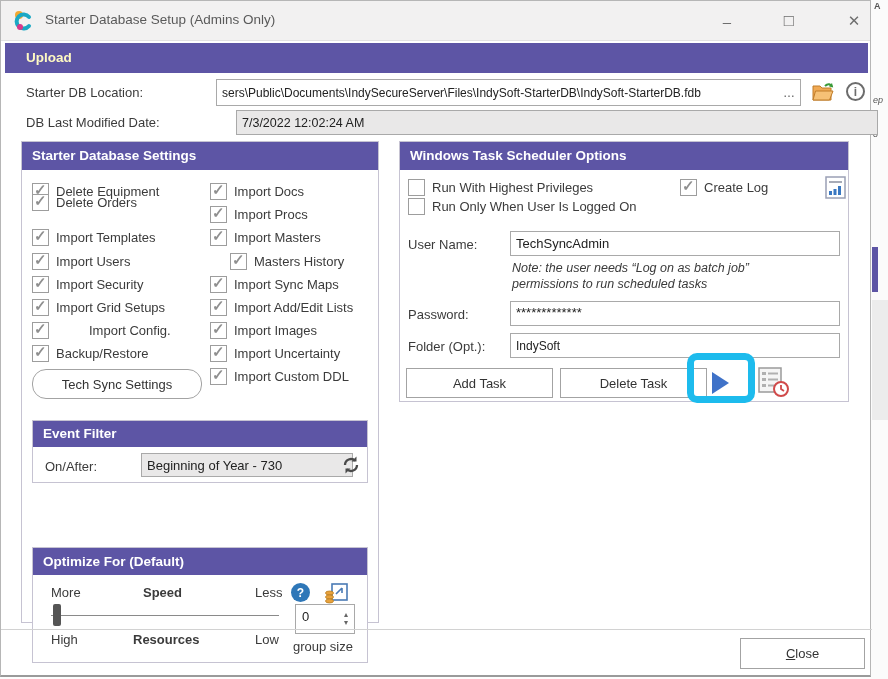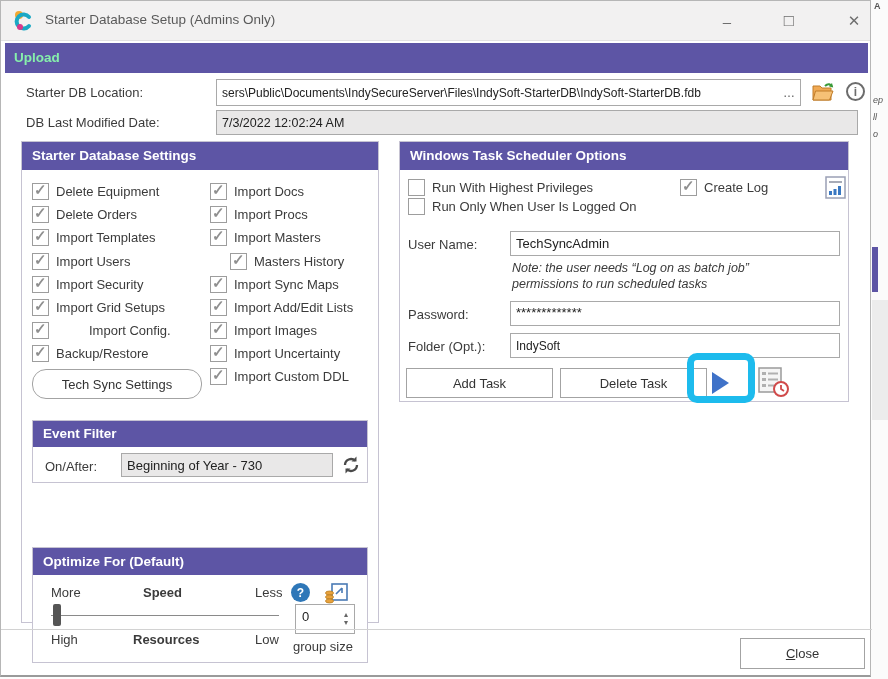--- a/index.html
+++ b/index.html
@@ -9,25 +9,25 @@
   .dialog{position:absolute;left:0;top:0;width:871px;height:677px;background:#fff;
           border:1px solid #b6b6b6;border-bottom:2px solid #9a9a9a;box-sizing:border-box;}
   
   .titlebar{position:absolute;left:0;top:0;width:100%;height:40px;background:#f2f1f1;
             border-bottom:1px solid #e2e2e2;box-sizing:border-box;}
   .title-text{position:absolute;left:44px;top:11px;font-size:13.5px;color:#5a5a5a;white-space:nowrap;}
   .winbtn{position:absolute;top:4px;width:42px;height:32px;display:flex;align-items:center;
           justify-content:center;color:#6e6e6e;font-size:15px;}
   
   .uploadbar{position:absolute;left:4px;top:42px;width:863px;height:30px;background:var(--purple);
-             color:#86efac;font-weight:bold;font-size:13.5px;line-height:30px;padding-left:9px;box-sizing:border-box;}
+             color:#fef9c3;font-weight:bold;font-size:13.5px;line-height:30px;padding-left:21px;box-sizing:border-box;}
   .lbl{position:absolute;font-size:13px;color:#3b3b3b;white-space:nowrap;}
   .field{position:absolute;background:#fff;border:1px solid #a9a9a9;font-size:12px;color:#222;
          display:flex;align-items:center;padding:0 5px;box-sizing:border-box;overflow:hidden;white-space:nowrap;}
-  .field.ro{background:#e9e8e8;}
+  .field.ro{background:#e9e8e8;margin-left:20px;}
   .ellipsis-btn{margin-left:auto;padding-left:4px;color:#555;font-size:12px;}
   .panel{position:absolute;border:1px solid #c6c3d2;background:#fff;box-sizing:border-box;}
   .hdr{position:absolute;left:0;top:0;right:0;height:28px;background:var(--purple);color:#fff;
        font-weight:bold;font-size:13.5px;line-height:28px;padding-left:10px;box-sizing:border-box;}
   .cb{position:absolute;display:flex;align-items:center;gap:7px;height:19px;}
   .box{width:17px;height:17px;background:#fff;border:1px solid #9d9d9d;box-sizing:border-box;
        position:relative;flex:0 0 17px;}
   .box.checked::after{content:"✓";position:absolute;left:1px;top:-3px;font-size:15px;
        color:#8f8f8f;font-weight:700;}
   .cbl{font-size:13px;color:#3b3b3b;white-space:nowrap;}
@@ -102,21 +102,21 @@
       <span>7/3/2022 12:02:24 AM</span>
     </div>
 
     <div class="panel" style="left:20px;top:140px;width:358px;height:482px;">
       <div class="hdr">Starter Database Settings</div>
 
       <div class="cb" style="left:10px;top:40px;">
           <span class="box checked"></span>
           <span class="cbl">Delete Equipment</span>
         </div>
-      <div class="cb" style="left:10px;top:63px;">
+      <div class="cb" style="left:10px;top:51px;">
           <span class="box checked"></span>
           <span class="cbl">Delete Orders</span>
         </div>
       <div class="cb" style="left:10px;top:86px;">
           <span class="box checked"></span>
           <span class="cbl">Import Templates</span>
         </div>
       <div class="cb" style="left:10px;top:110px;">
           <span class="box checked"></span>
           <span class="cbl">Import Users</span>

